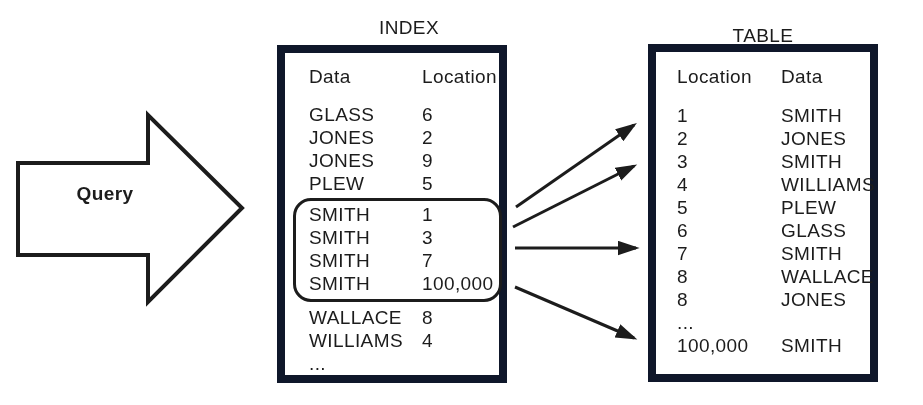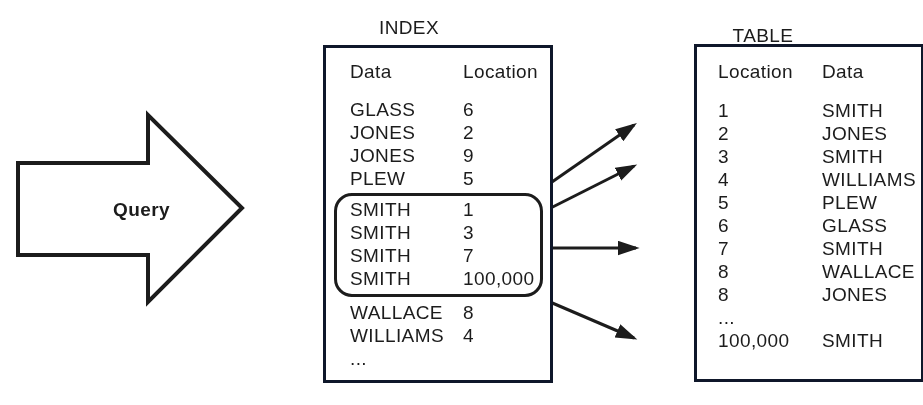--- a/index.html
+++ b/index.html
@@ -21,24 +21,23 @@
     font-size: 19px;
     line-height: 23px;
     letter-spacing: 0.4px;
     white-space: nowrap;
   }
   #index-title { left: 294px; top: 16px; }
   #table-title { left: 648px; top: 0; margin-top: 24px; }
 
   .box {
     position: absolute;
-    border: 3px solid #0f172a;
+    border: 8px solid #0f172a;
     background: #ffffff;
     box-sizing: border-box;
-    margin-left: 46px;
   }
   #index-box { left: 277px; top: 45px; width: 230px; height: 338px; }
   #table-box { left: 648px; top: 44px; width: 230px; height: 338px; }
 
   .rows, .hdr {
     position: absolute;
     font-size: 19px;
     line-height: 23px;
     letter-spacing: 0.4px;
     white-space: nowrap;
@@ -64,23 +63,23 @@
     box-sizing: border-box;
     background: #ffffff;
   }
   #index-highlight-rows { left: 13px; top: 2px; }
 
   #table-header { left: 21px; top: 13px; }
   #table-rows   { left: 21px; top: 52px; }
 
   #query-label {
     position: absolute;
-    left: 40px; top: 198px;
+    left: 40px; top: 182px;
     width: 130px;
-    text-align: right;
+    text-align: center;
     font-size: 19px;
     font-weight: bold;
     line-height: 23px;
     letter-spacing: 0.4px;
   }
 </style>
 </head>
 <body>
 
 <div id="stage">

